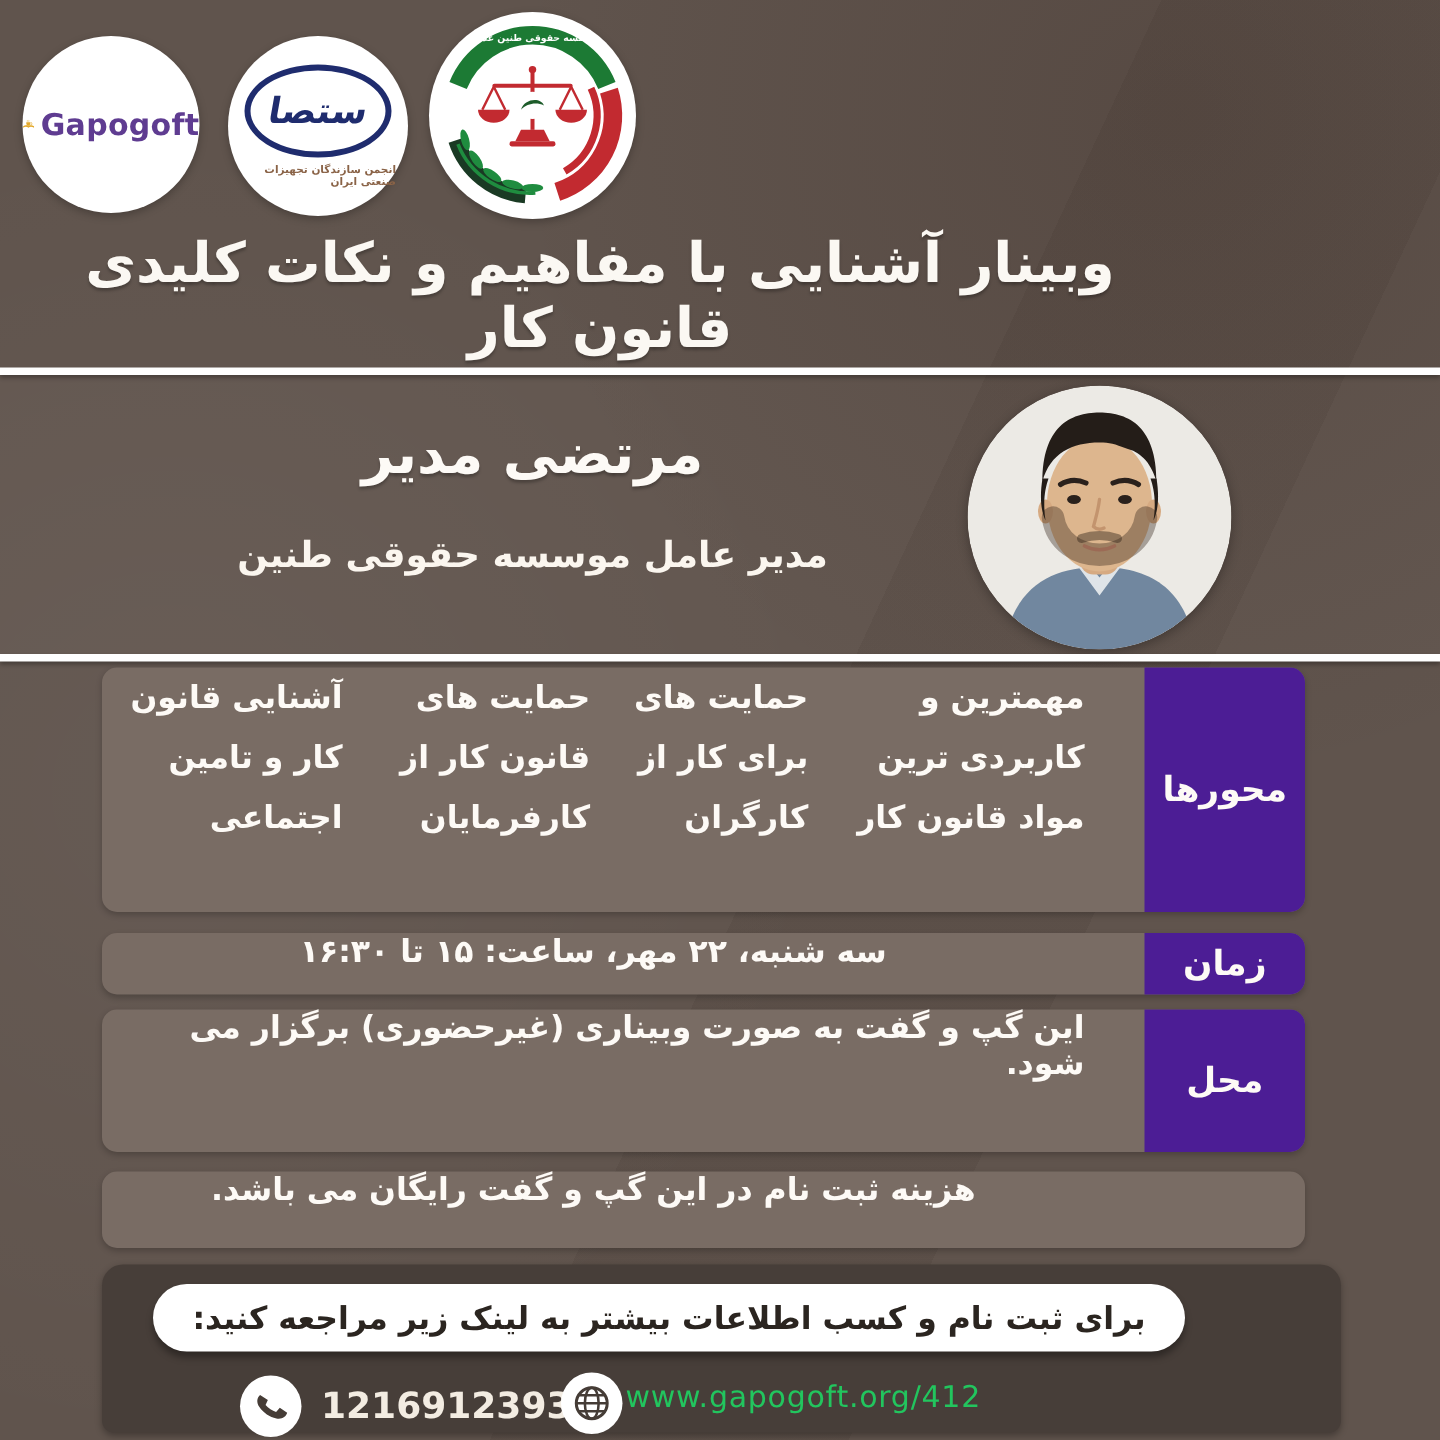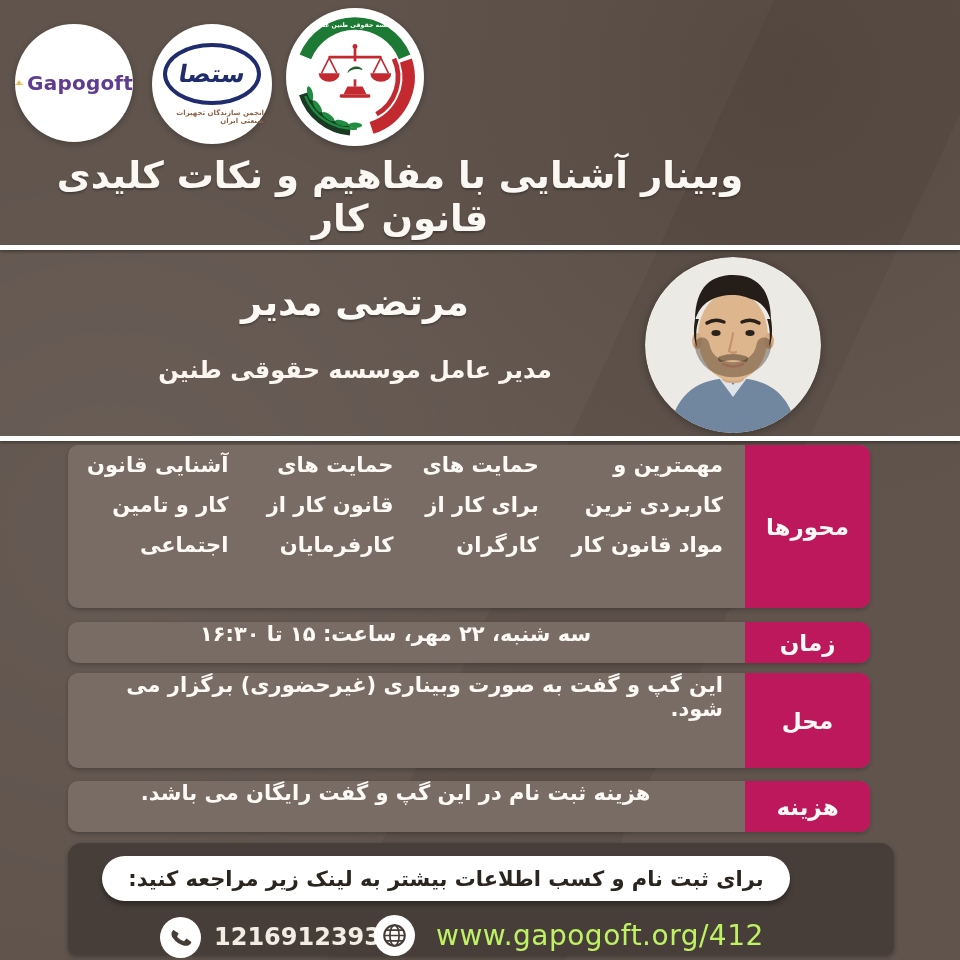--- a/index.html
+++ b/index.html
@@ -46,40 +46,40 @@
                 color:#fbf6ef;font-size:24px;font-weight:bold;}
   .portrait{position:absolute;left:645px;top:257px;width:176px;height:176px;border-radius:50%;
             overflow:hidden;box-shadow:0 2px 8px rgba(0,0,0,.3);}
   
   .row{position:absolute;left:68px;width:802px;background:#796c64;border-radius:10px;
        box-shadow:0 2px 4px rgba(0,0,0,.22);}
   .row-topics{top:445px;height:163px;}
   .row-time{top:622px;height:41px;}
   .row-place{top:673px;height:95px;}
   .row-cost{top:781px;height:51px;}
-  .row-label{position:absolute;right:0;top:0;height:100%;width:125px;background:#be185d;
+  .row-label{position:absolute;right:0;top:0;height:100%;width:107px;background:#4c1d95;
              border-radius:0 10px 10px 0;display:flex;align-items:center;justify-content:center;
              color:#fdfaf6;font-size:23px;font-weight:bold;direction:rtl;}
   .row-content{position:absolute;left:0;right:125px;top:0;height:100%;direction:rtl;
                display:flex;justify-content:center;
                padding-right:22px;box-sizing:border-box;
                color:#fdfaf6;font-size:21px;font-weight:bold;text-align:right;}
   .row-topics .row-line{line-height:40px;}
   
   .footer-box{position:absolute;left:68px;top:843px;width:826px;height:112px;
               background:#473e39;border-radius:14px 14px 8px 8px;box-shadow:0 2px 5px rgba(0,0,0,.3);}
   .cta-pill{position:absolute;left:34px;top:13px;width:688px;height:45px;background:#ffffff;
             border-radius:23px;display:flex;align-items:center;justify-content:center;direction:rtl;
             color:#2b2520;font-size:21px;font-weight:bold;box-shadow:0 4px 5px rgba(0,0,0,.35);}
   .contact-icon{position:absolute;width:41px;height:41px;background:#fff;border-radius:50%;
                 display:flex;align-items:center;justify-content:center;}
   .phone-circle{left:92px;top:74px;}
   .globe-circle{left:306px;top:72px;}
   .phone-number{position:absolute;left:146px;top:80px;color:#f3ece2;font-size:24px;font-weight:bold;}
-  .website{position:absolute;left:368px;top:76px;color:#bef264;font-size:28px;letter-spacing:.5px;}
+  .website{position:absolute;left:349px;top:76px;color:#22c55e;font-size:20px;letter-spacing:.5px;}
 </style>
 </head>
 <body>
 
 <div class="poster">
   <div class="texture"></div>
 
   <div class="logo logo-gapogoft">
     <svg width="38" height="30" viewBox="0 0 40 30">
       <path d="M16,1 q2,2 0,4.5" fill="none" stroke="#e3a82a" stroke-width="1.6" stroke-linecap="round"></path>
@@ -185,21 +185,20 @@
     <div class="row-label">زمان</div>
   </div>
 
   <div class="row row-place">
     <div class="row-content">این گپ و گفت به صورت وبیناری (غیرحضوری) برگزار می شود.</div>
     <div class="row-label">محل</div>
   </div>
 
   <div class="row row-cost">
     <div class="row-content">هزینه ثبت نام در این گپ و گفت رایگان می باشد.</div>
-    <div class="row-label">هزینه</div>
   </div>
 
   <div class="footer-box">
     <div class="cta-pill">برای ثبت نام و کسب اطلاعات بیشتر به لینک زیر مراجعه کنید:</div>
 
     <div class="contact-icon phone-circle">
       <svg width="24" height="24" viewBox="0 0 24 24">
         <path d="M6.2,2.6 C3.6,4 2.7,7 4.1,10.4 C5.9,14.8 9.4,18.4 13.6,20.2 C17,21.6 20,20.6 21.4,18 L17.3,13.7 L14.3,15.9 C12,14.5 9.8,12.3 8.4,9.9 L10.6,6.9 Z" fill="#453c36" transform="rotate(-12 12 12)"></path>
       </svg>
     </div>

